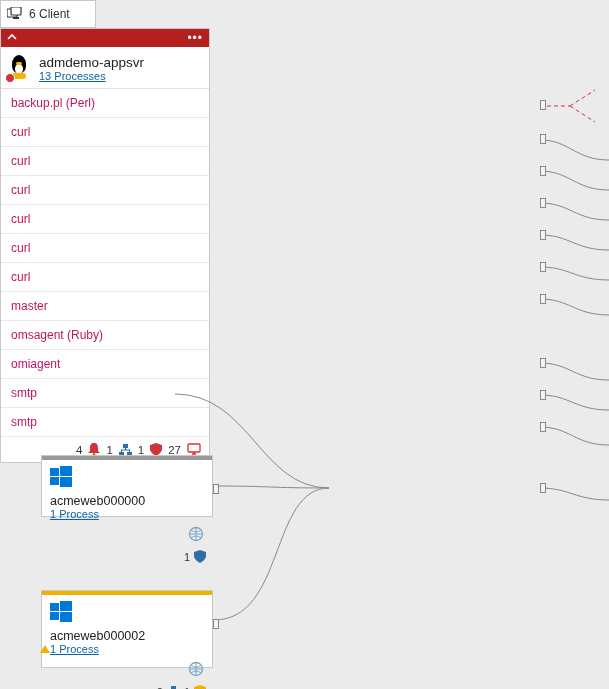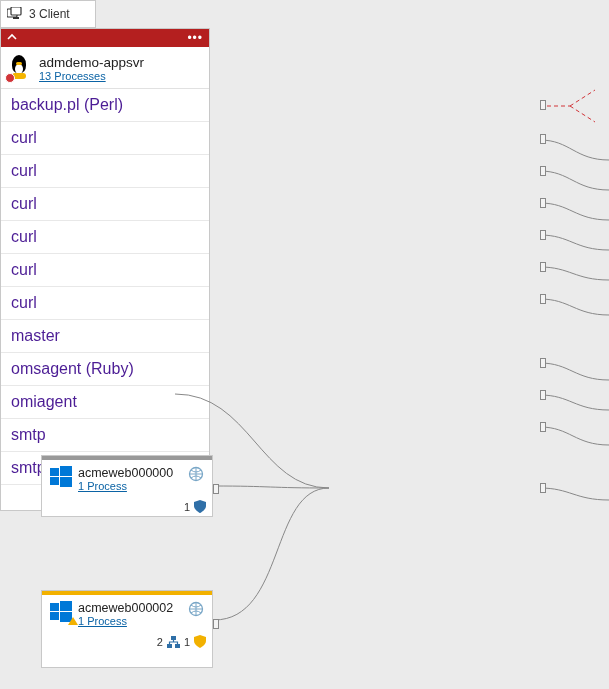--- a/index.html
+++ b/index.html
@@ -22,20 +22,21 @@
   .node {
     position: absolute;
     background: #fff;
     border: 1px solid #c8c8c8;
   }
   .node .body {
     padding: 6px 8px;
     display: flex;
     align-items: flex-start;
     gap: 6px;
+    flex-direction: column;
   }
   .node .footer {
     display: flex;
     justify-content: flex-end;
     align-items: center;
     gap: 4px;
     padding: 2px 6px 4px 6px;
     font-size: 11px;
   }
   .title { font-size: 12.5px; color: #222; }
@@ -94,22 +95,22 @@
   }
   .tux .body { position:absolute; left:5px; top:0; width:14px; height:18px; background:#000; border-radius:50% 50% 40% 40%; }
   .tux .belly { position:absolute; left:8px; top:9px; width:8px; height:10px; background:#fff; border-radius:50%; }
   .tux .beak { position:absolute; left:9px; top:7px; width:6px; height:3px; background:#f4b400; border-radius:2px; }
   .tux .feet { position:absolute; left:5px; top:18px; width:14px; height:6px; background:#f4b400; border-radius:3px; }
   .tux .badge { position:absolute; left:-2px; top:18px; width:10px; height:10px; background:#d13438; border-radius:50%; border:1.5px solid #fff; }
   .proc-list { }
   .proc-item {
     padding: 7px 10px;
     border-bottom: 1px solid #e8e8e8;
-    font-size: 16px;
-    color: #4c1d95;
+    font-size: 12px;
+    color: #be185d;
     display: flex;
     justify-content: space-between;
     align-items: center;
   }
   .appsvr-footer {
     display: flex;
     justify-content: flex-end;
     align-items: center;
     gap: 6px;
     padding: 6px 8px;
@@ -153,21 +154,21 @@
 </svg>
 
 <div class="client-node">
   <span class="ico">
     <svg width="16" height="14" viewBox="0 0 16 14">
         <rect x="0" y="2" width="10" height="8" rx="1" fill="none" stroke="#333" stroke-width="1.2"></rect>
         <rect x="4" y="0" width="10" height="8" rx="1" fill="#fff" stroke="#333" stroke-width="1.2"></rect>
         <rect x="6" y="10" width="6" height="2" fill="#333"></rect>
       </svg>
   </span>
-  <span>3 Client</span>
+  <span>6 Client</span>
 
 </div>
 
 <div id="server0" class="node server-node">
   <div class="topstripe"></div>
   <div class="body">
     <span class="win-icon">
         <span class="a"></span>
         <span class="b"></span>
         <span class="c"></span>

